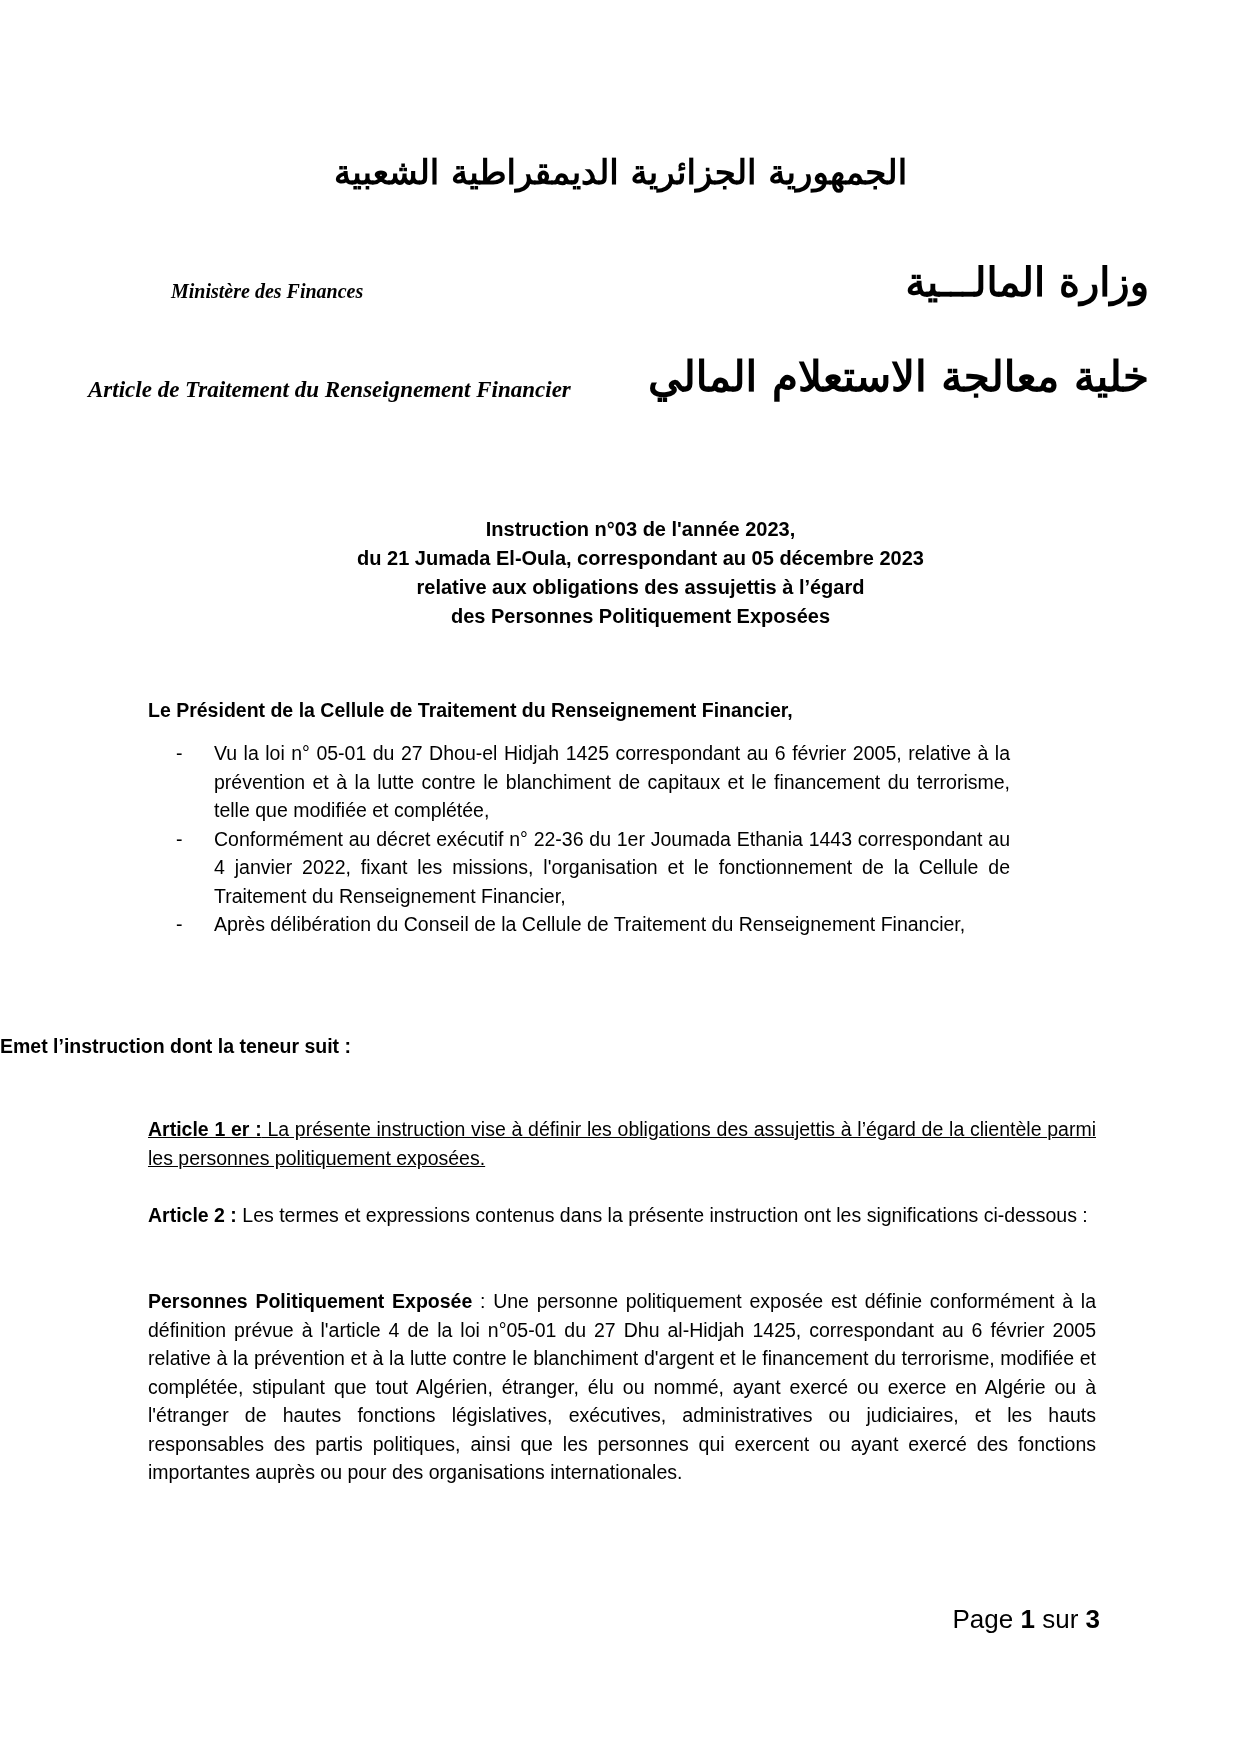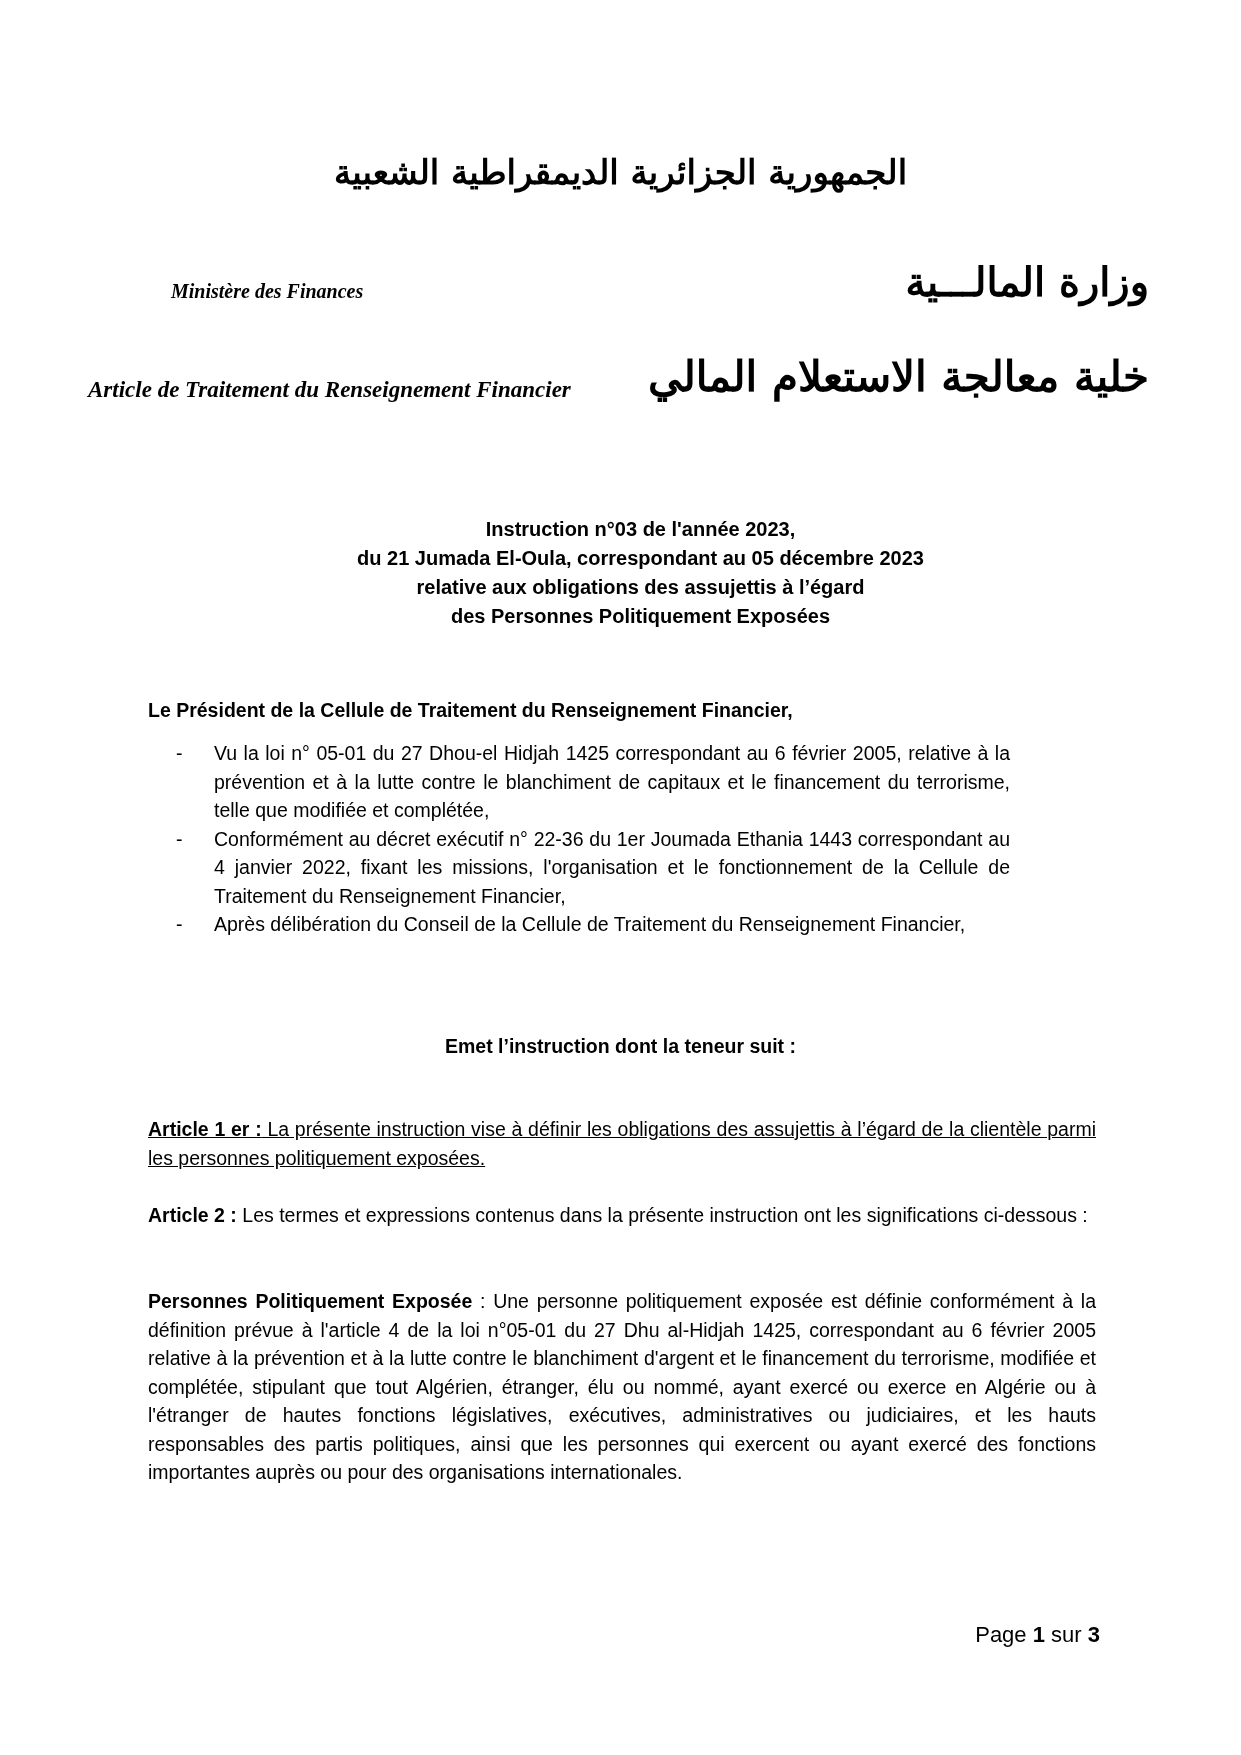--- a/index.html
+++ b/index.html
@@ -12,27 +12,27 @@
   .fr-head { font-family: "Liberation Serif", serif; font-style: italic; font-weight: bold; position: absolute; white-space: nowrap; }
   .fr-ministry { left: 171px; top: 280px; font-size: 20px; text-align: right; }
   .fr-ctrf { left: 88px; top: 377px; font-size: 23px; }
   .title-block { position: absolute; left: 0; width: 1241px; top: 515px; text-align: center;
     font-family: "Liberation Sans", sans-serif; font-weight: bold; font-size: 20px; line-height: 29px; margin-left: 20px; }
   .body-text { font-family: "Liberation Sans", sans-serif; font-size: 19.5px; line-height: 28.5px; }
   .president { position: absolute; left: 148px; top: 696px; font-weight: bold; text-align: right; }
   .vu-list { position: absolute; left: 148px; top: 739px; width: 862px; margin: 0; padding: 0; list-style: none; }
   .vu-list li { position: relative; padding-left: 66px; text-align: justify; }
   .vu-list li .dash { position: absolute; left: 28px; top: 0; }
-  .emet { position: absolute; left: 0; width: 1241px; text-align: center; top: 1032px; font-weight: bold; }
+  .emet { position: absolute; left: 0; width: 1241px; text-align: left; top: 1032px; font-weight: bold; }
   .para { position: absolute; left: 148px; width: 948px; text-align: justify; }
   .art1 { top: 1115px; text-decoration: underline; }
   .art2 { top: 1201px; }
   .ppe { top: 1287px; }
   .para b { font-weight: bold; }
-  .footer { position: absolute; right: 141px; top: 1604px; font-family: "Liberation Sans", sans-serif; font-size: 22px; margin-top: 18px; }
+  .footer { position: absolute; right: 141px; top: 1604px; font-family: "Liberation Sans", sans-serif; font-size: 26px; }
   .footer b { font-weight: bold; }
 </style>
 </head>
 <body>
 
 <div class="page">
 
   <div class="arabic ar-republic">الجمهورية الجزائرية الديمقراطية الشعبية</div>
 
   <div class="arabic ar-ministry">وزارة المالـــية</div>

